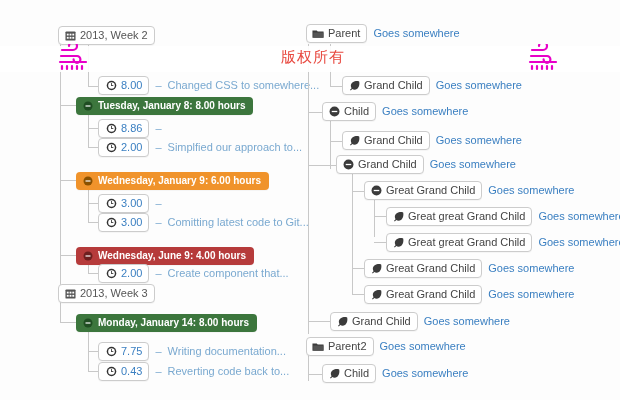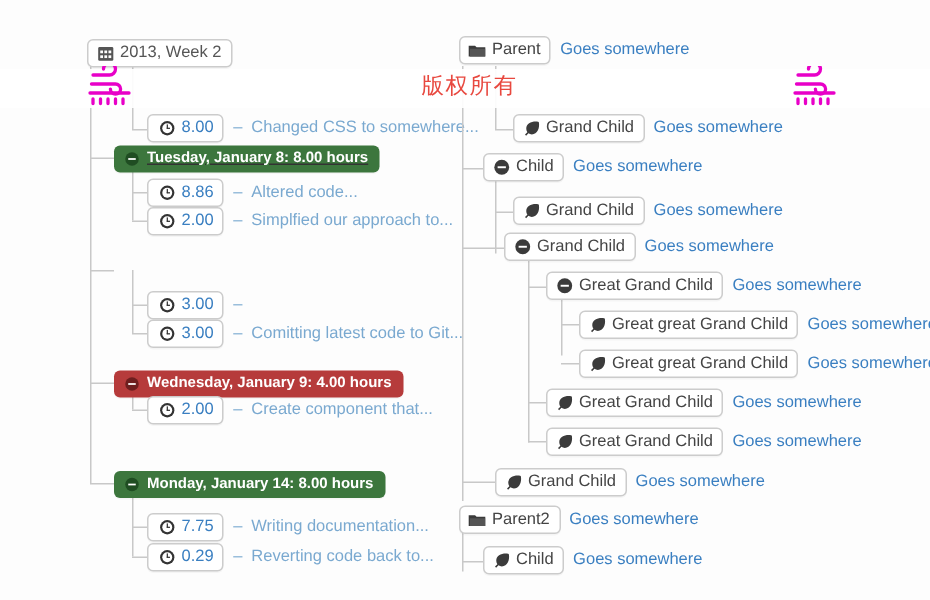--- a/index.html
+++ b/index.html
@@ -129,21 +129,21 @@
             <rect x="5.6" y="3.2" width="0.9" height="3.1" fill="#333"></rect>
             <rect x="5.6" y="5.6" width="2.4" height="0.9" fill="#333"></rect>
           </svg>
       </span>
       <span class="txt">8.00</span>
     </span>
     <span class="dash">–</span>
     <span class="desc dim">Changed CSS to somewhere...</span>
   </div>
 
-  <div class="node" style="left:76px; top:96px;text-decoration:underline;">
+  <div class="node" style="left:76px; top:96px;">
     <span class="pill solid green">
       <span class="glyph">
         <svg width="10" height="10" viewBox="0 0 12 12">
             <circle cx="6" cy="6" r="5.4" fill="#1f4d22"></circle>
             <rect x="3" y="5.3" width="6" height="1.4" fill="#fff"></rect>
           </svg>
       </span>
       <span class="txt">Tuesday, January 8: 8.00 hours</span>
     </span>
   </div>
@@ -154,39 +154,49 @@
         <svg width="11" height="11" viewBox="0 0 12 12">
             <circle cx="6" cy="6" r="5.2" fill="#333"></circle>
             <circle cx="6" cy="6" r="3.6" fill="#fff"></circle>
             <rect x="5.6" y="3.2" width="0.9" height="3.1" fill="#333"></rect>
             <rect x="5.6" y="5.6" width="2.4" height="0.9" fill="#333"></rect>
           </svg>
       </span>
       <span class="txt">8.86</span>
     </span>
     <span class="dash">–</span>
-    <span class="desc dim">Altered code...</span>
   </div>
 
   <div class="node" style="left:98px; top:138px;">
     <span class="pill time">
       <span class="glyph">
         <svg width="11" height="11" viewBox="0 0 12 12">
             <circle cx="6" cy="6" r="5.2" fill="#333"></circle>
             <circle cx="6" cy="6" r="3.6" fill="#fff"></circle>
             <rect x="5.6" y="3.2" width="0.9" height="3.1" fill="#333"></rect>
             <rect x="5.6" y="5.6" width="2.4" height="0.9" fill="#333"></rect>
           </svg>
       </span>
       <span class="txt">2.00</span>
     </span>
     <span class="dash">–</span>
     <span class="desc dim">Simplfied our approach to...</span>
   </div>
 
+  <div class="node" style="left:76px; top:171px;">
+    <span class="pill solid orange">
+      <span class="glyph">
+        <svg width="10" height="10" viewBox="0 0 12 12">
+            <circle cx="6" cy="6" r="5.4" fill="#8a5100"></circle>
+            <rect x="3" y="5.3" width="6" height="1.4" fill="#fff"></rect>
+          </svg>
+      </span>
+      <span class="txt">Wednesday, January 9: 6.00 hours</span>
+    </span>
+  </div>
 
   <div class="node" style="left:98px; top:194px;">
     <span class="pill time">
       <span class="glyph">
         <svg width="11" height="11" viewBox="0 0 12 12">
             <circle cx="6" cy="6" r="5.2" fill="#333"></circle>
             <circle cx="6" cy="6" r="3.6" fill="#fff"></circle>
             <rect x="5.6" y="3.2" width="0.9" height="3.1" fill="#333"></rect>
             <rect x="5.6" y="5.6" width="2.4" height="0.9" fill="#333"></rect>
           </svg>
@@ -213,40 +223,56 @@
   </div>
 
   <div class="node" style="left:76px; top:246px;">
     <span class="pill solid red">
       <span class="glyph">
         <svg width="10" height="10" viewBox="0 0 12 12">
             <circle cx="6" cy="6" r="5.4" fill="#6e1f1f"></circle>
             <rect x="3" y="5.3" width="6" height="1.4" fill="#fff"></rect>
           </svg>
       </span>
-      <span class="txt">Wednesday, January 9: 4.00 hours</span>
+      <span class="txt">Wednesday, June 9: 4.00 hours</span>
     </span>
   </div>
 
   <div class="node" style="left:98px; top:264px;">
     <span class="pill time">
       <span class="glyph">
         <svg width="11" height="11" viewBox="0 0 12 12">
             <circle cx="6" cy="6" r="5.2" fill="#333"></circle>
             <circle cx="6" cy="6" r="3.6" fill="#fff"></circle>
             <rect x="5.6" y="3.2" width="0.9" height="3.1" fill="#333"></rect>
             <rect x="5.6" y="5.6" width="2.4" height="0.9" fill="#333"></rect>
           </svg>
       </span>
       <span class="txt">2.00</span>
     </span>
     <span class="dash">–</span>
     <span class="desc dim">Create component that...</span>
   </div>
 
+  <div class="node" style="left:58px; top:284px;">
+    <span class="pill week">
+      <span class="glyph">
+        <svg width="11" height="11" viewBox="0 0 12 12">
+            <rect x="0.5" y="1.5" width="11" height="10" rx="1" fill="#555"></rect>
+            <rect x="2" y="4" width="2" height="2" fill="#fff"></rect>
+            <rect x="5" y="4" width="2" height="2" fill="#fff"></rect>
+            <rect x="8" y="4" width="2" height="2" fill="#fff"></rect>
+            <rect x="2" y="7.5" width="2" height="2" fill="#fff"></rect>
+            <rect x="5" y="7.5" width="2" height="2" fill="#fff"></rect>
+            <rect x="8" y="7.5" width="2" height="2" fill="#fff"></rect>
+          </svg>
+      </span>
+      <span class="txt">2013, Week 3</span>
+    </span>
+  </div>
 
   <div class="node" style="left:76px; top:313px;">
     <span class="pill solid green">
       <span class="glyph">
         <svg width="10" height="10" viewBox="0 0 12 12">
             <circle cx="6" cy="6" r="5.4" fill="#1f4d22"></circle>
             <rect x="3" y="5.3" width="6" height="1.4" fill="#fff"></rect>
           </svg>
       </span>
       <span class="txt">Monday, January 14: 8.00 hours</span>
@@ -272,21 +298,21 @@
   <div class="node" style="left:98px; top:362px;">
     <span class="pill time">
       <span class="glyph">
         <svg width="11" height="11" viewBox="0 0 12 12">
             <circle cx="6" cy="6" r="5.2" fill="#333"></circle>
             <circle cx="6" cy="6" r="3.6" fill="#fff"></circle>
             <rect x="5.6" y="3.2" width="0.9" height="3.1" fill="#333"></rect>
             <rect x="5.6" y="5.6" width="2.4" height="0.9" fill="#333"></rect>
           </svg>
       </span>
-      <span class="txt">0.29</span>
+      <span class="txt">0.43</span>
     </span>
     <span class="dash">–</span>
     <span class="desc dim">Reverting code back to...</span>
   </div>
 
   <div class="vline" style="left:308px; top:44px;  height:290px;"></div>
   <div class="vline" style="left:330px; top:44px;  height:42px;"></div>
   <div class="vline" style="left:330px; top:119px; height:50px;"></div>
   <div class="vline" style="left:352px; top:173px; height:122px;"></div>
   <div class="vline" style="left:374px; top:199px; height:38px;"></div>

